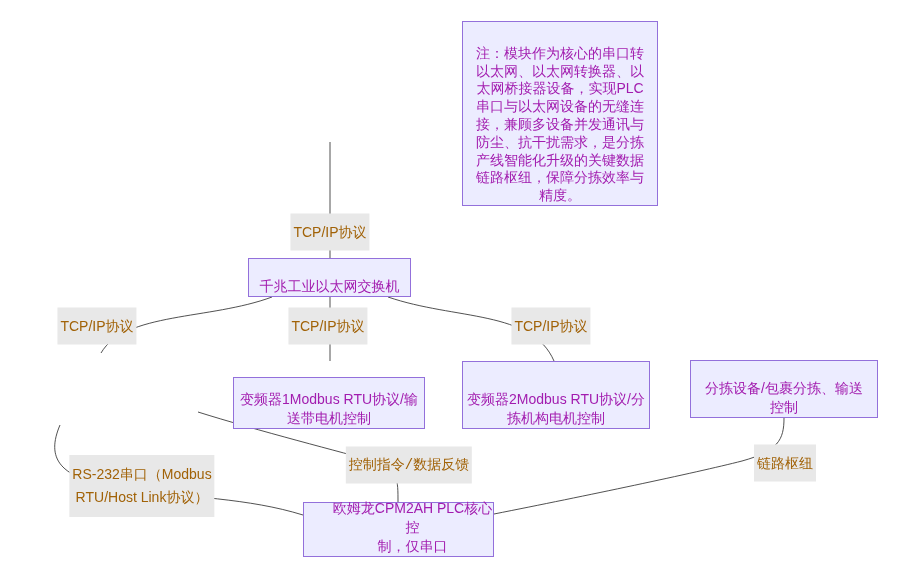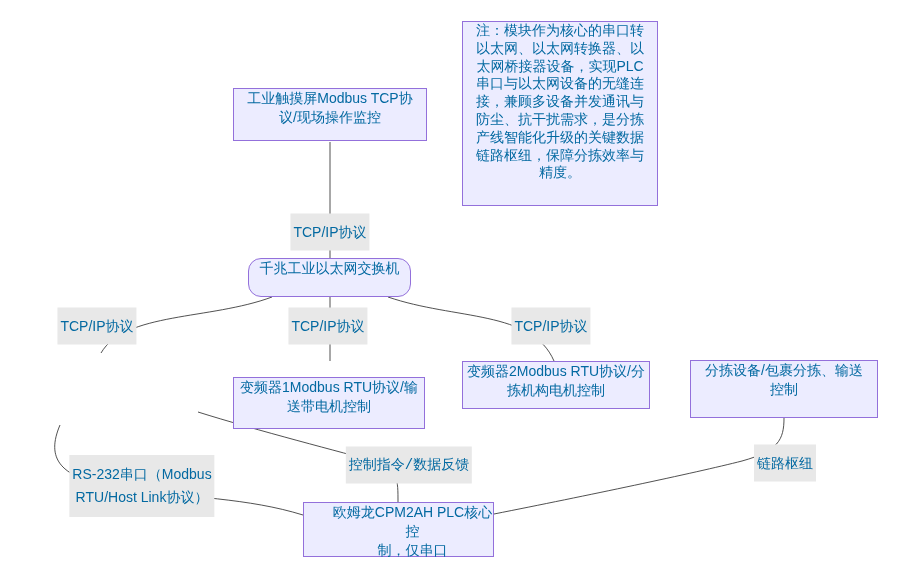--- a/index.html
+++ b/index.html
@@ -26,50 +26,50 @@
     stroke: #333333;
     stroke-width: 1px;
     opacity: 0.85;
   }
   .node {
     position: absolute;
     box-sizing: border-box;
     background: #ECECFF;
     border: 1px solid #9370DB;
     display: flex;
-    align-items: flex-start;
+    align-items: flex-end;
     justify-content: center;
     text-align: center;
     font-size: 14px;
     line-height: 19px;
     white-space: pre-line;
-    color: #0369a1;
+    color: #a21caf;
   }
   .node.note {
     line-height: 17.8px;
     padding: 0 8px;
   }
   .edge-label {
     position: absolute;
     transform: translate(-50%, -50%);
     background: #e8e8e8;
-    color: #0369a1;
+    color: #a16207;
     font-size: 14px;
     line-height: 21px;
     padding: 8px 3px;
     white-space: pre-line;
     text-align: center;
   }
   
   .n-note        { left: 462px; top: 21px;  width: 196px; height: 185px; }
   .n-touchscreen { left: 233px; top: 88px;  width: 194px; height: 53px;  }
-  .n-switch      { left: 248px; top: 258px; width: 163px; height: 39px; border-radius: 13px;  }
+  .n-switch      { left: 248px; top: 258px; width: 163px; height: 39px;  }
   .n-converter   { left: 7px;   top: 353px; width: 191px; height: 72px;  }
   .n-vfd1        { left: 233px; top: 361px; width: 192px; height: 52px; margin-top: 16px;  }
-  .n-vfd2        { left: 462px; top: 361px; width: 188px; height: 48px;  }
+  .n-vfd2        { left: 462px; top: 361px; width: 188px; height: 68px;  }
   .n-sorter      { left: 690px; top: 360px; width: 188px; height: 58px;  }
   .n-plc         { left: 303px; top: 502px; width: 191px; height: 55px; padding-left: 28px;  }
   
   .l-tcp-top   { left: 330px; top: 232px; }
   .l-tcp-left  { left: 97px;  top: 326px; }
   .l-tcp-mid   { left: 328px; top: 326px; }
   .l-tcp-right { left: 551px; top: 326px; }
   .l-rs232     { left: 142px; top: 486px; line-height: 23px; }
   .l-ctrl-cmd  { left: 409px; top: 465px; font-family: Liberation Mono, monospace; }
   .l-ctrl-sig  { left: 785px; top: 463px; }
@@ -94,24 +94,20 @@
 以太网、以太网转换器、以
 太网桥接器设备，实现PLC
 串口与以太网设备的无缝连
 接，兼顾多设备并发通讯与
 防尘、抗干扰需求，是分拣
 产线智能化升级的关键数据
 链路枢纽，保障分拣效率与
 精度。</span>
   </div>
 
-  <div class="node n-touchscreen">
-    <span>工业触摸屏Modbus TCP协
-议/现场操作监控</span>
-  </div>
 
   <div class="node n-switch">
     <span>千兆工业以太网交换机</span>
   </div>
 
 
   <div class="node n-vfd1">
     <span>变频器1Modbus RTU协议/输
 送带电机控制</span>
   </div>

